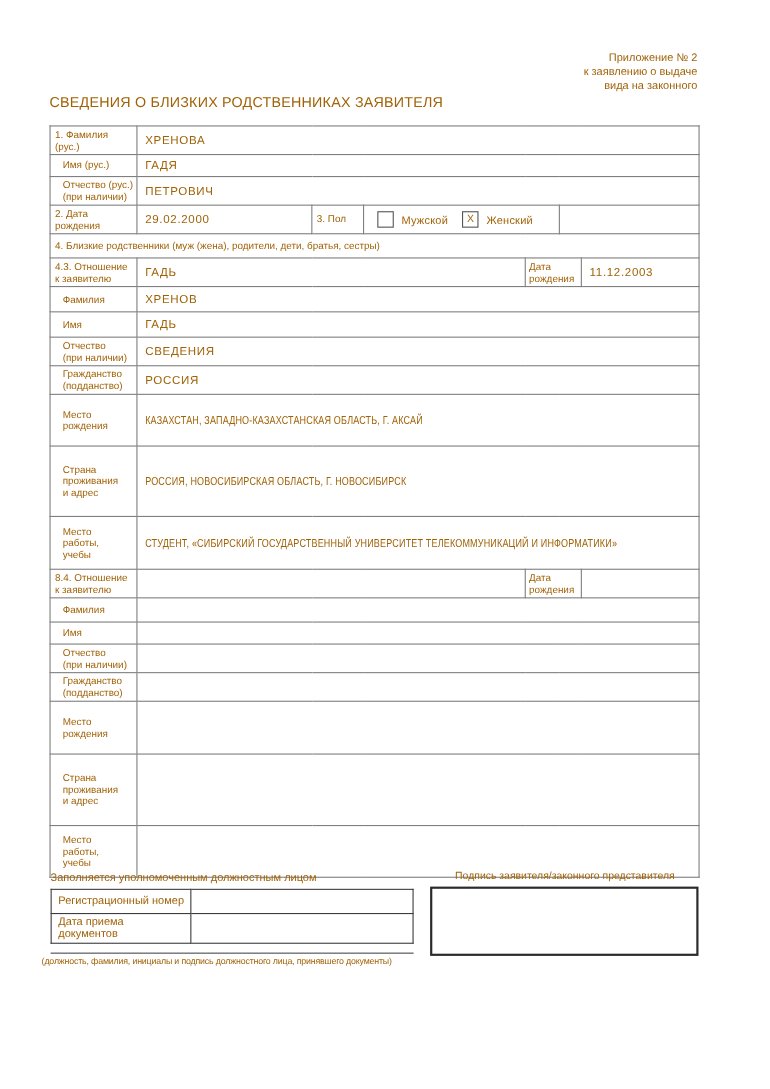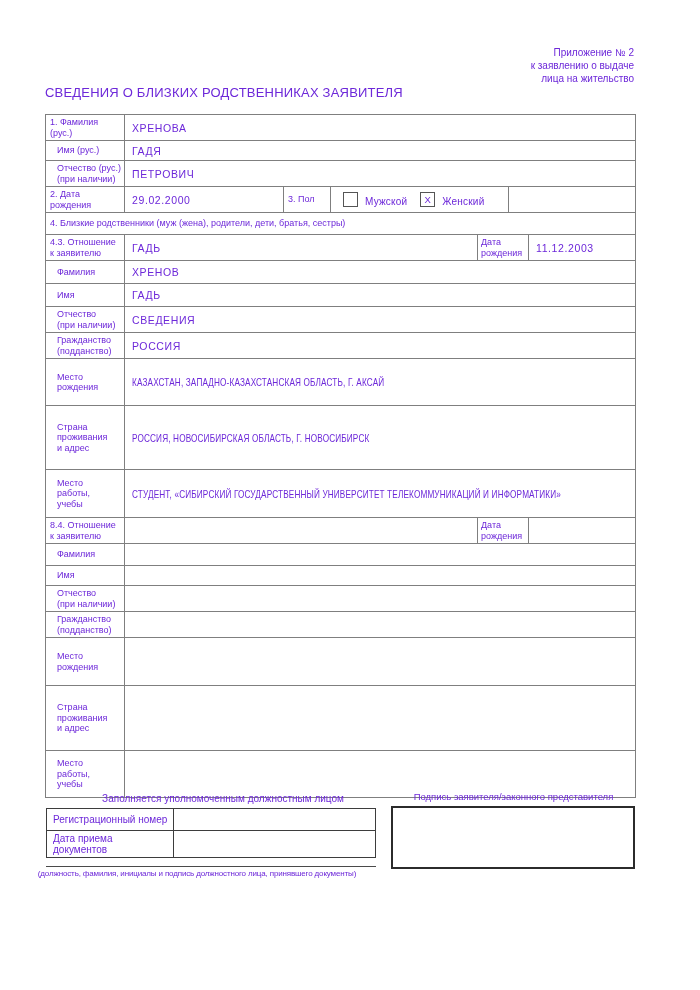--- a/index.html
+++ b/index.html
@@ -2,21 +2,21 @@
 <html><head>
 <meta charset="utf-8">
 <style>
   html, body { margin: 0; padding: 0; background: #ffffff; }
   .page {
     position: relative;
     width: 700px;
     height: 990px;
     background: #ffffff;
     font-family: "Liberation Sans", "DejaVu Sans", sans-serif;
-    color: #6d28d9;
+    color: #a16207;
     overflow: hidden;
   }
   .annex {
     position: absolute;
     top: 46px;
     right: 66px;
     text-align: right;
     font-size: 10px;
     line-height: 13px;
   }
@@ -78,23 +78,22 @@
     flex: none;
     background: #fff;
   }
   .cb-m { margin-left: 12px; }
   .cb-f { margin-left: 13px; }
   .cb-lab { margin-left: 7px; }
 
   .official-title {
     position: absolute;
     top: 793px;
-    left: 58px;
+    left: 46px;
     width: 330px;
-    text-align: center;
     font-size: 10px;
   }
   table.official {
     position: absolute;
     top: 808px;
     left: 46px;
     width: 329px;
     border-collapse: collapse;
     table-layout: fixed;
   }
@@ -141,21 +140,21 @@
   }
 </style>
 </head>
 <body>
 
 <div class="page">
 
   <div class="annex">
     <div>Приложение № 2</div>
     <div>к заявлению о выдаче</div>
-    <div>лица на жительство</div>
+    <div>вида на законного</div>
   </div>
 
   <div class="doc-title">СВЕДЕНИЯ О БЛИЗКИХ РОДСТВЕННИКАХ ЗАЯВИТЕЛЯ</div>
 
   <table class="main">
     <colgroup>
       <col style="width:79px">
         <col style="width:159px">
         <col style="width:47px">
       <col style="width:147px">

